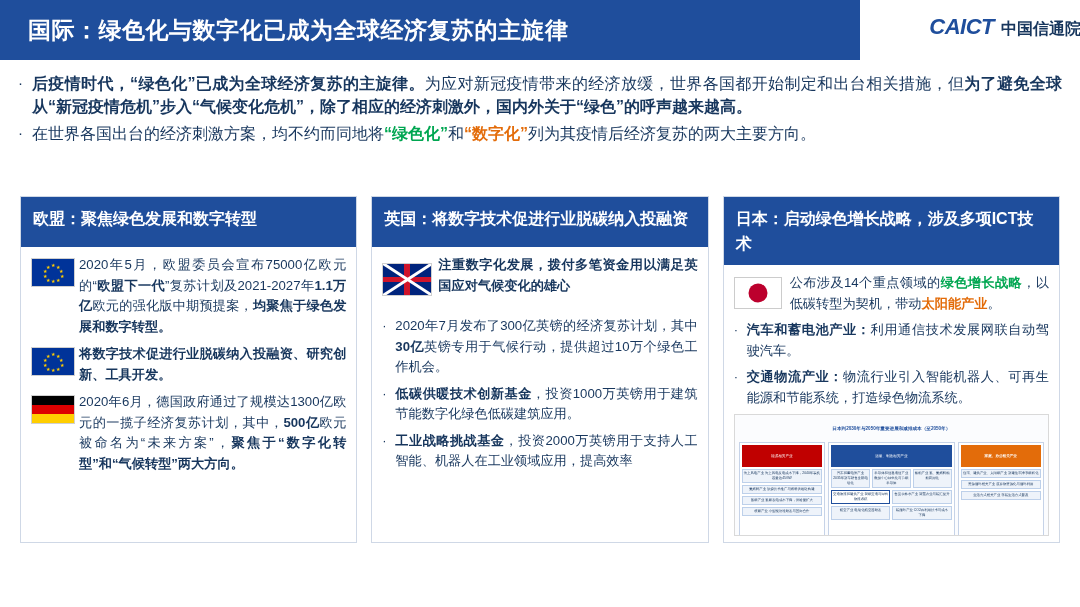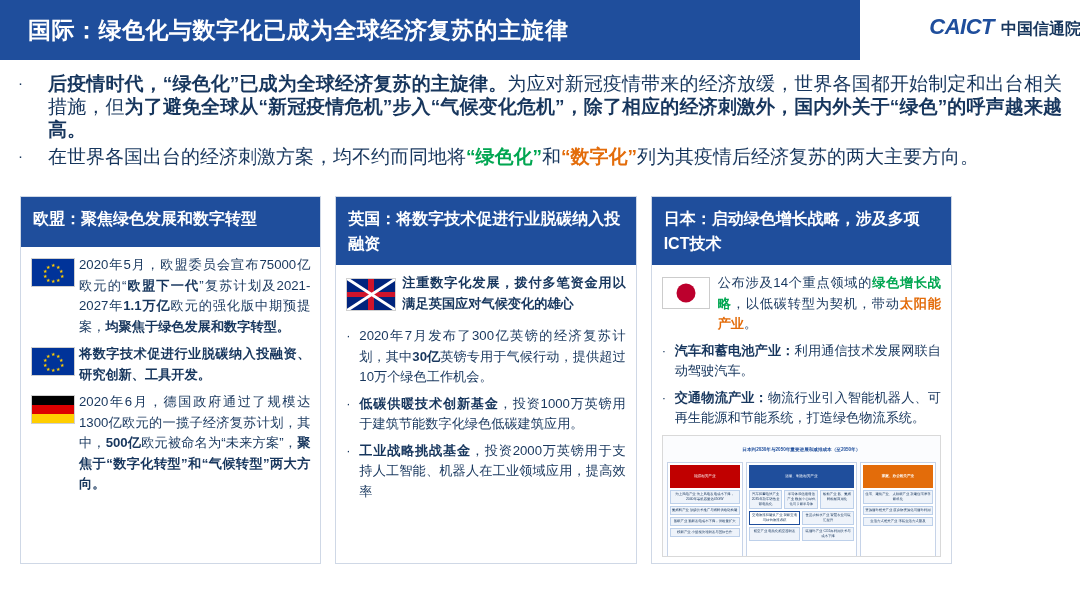--- a/index.html
+++ b/index.html
@@ -80,35 +80,34 @@
   }
   .bullet-dot {
     width: 14px;
     min-width: 14px;
     font-size: 15px;
     line-height: 22px;
     color: #17365d;
     text-align: left;
   }
   .bullet-text {
-    font-size: 19px;
+    font-size: 16px;
     line-height: 23px;
     color: #17365d;
     text-align: justify;
-    margin-left: 16px;
   }
   .b { font-weight: bold; }
   .green { color: #00a651; font-weight: bold; }
   .orange { color: #e36c0a; font-weight: bold; }
   
   .cols {
     position: absolute;
     left: 20px;
     top: 196px;
-    width: 932px;
+    width: 1040px;
     display: flex;
     gap: 14px;
   }
   .col {
     width: 337px;
     background: #ffffff;
     border: 1px solid #cfd8e6;
     display: flex;
     flex-direction: column;
   }
@@ -187,22 +186,22 @@
     font-size: 13px;
     line-height: 20px;
   }
   ul.tick li .t {
     flex: 1;
     text-align: justify;
   }
   
   .uk-top {
     display: flex;
-    align-items: center;
-    margin-bottom: 12px;
+    align-items: flex-end;
+    margin-bottom: 20px;
   }
   .uk-flag-wrap { width: 56px; min-width: 56px; padding-top: 2px;}
   .flag-uk {
     width: 50px; height: 33px;
     background:
       linear-gradient(to bottom, transparent 43%, #cf142b 43% 57%, transparent 57%),
       linear-gradient(to right, transparent 43%, #cf142b 43% 57%, transparent 57%),
       #00247d;
     position: relative;
     overflow: hidden;

